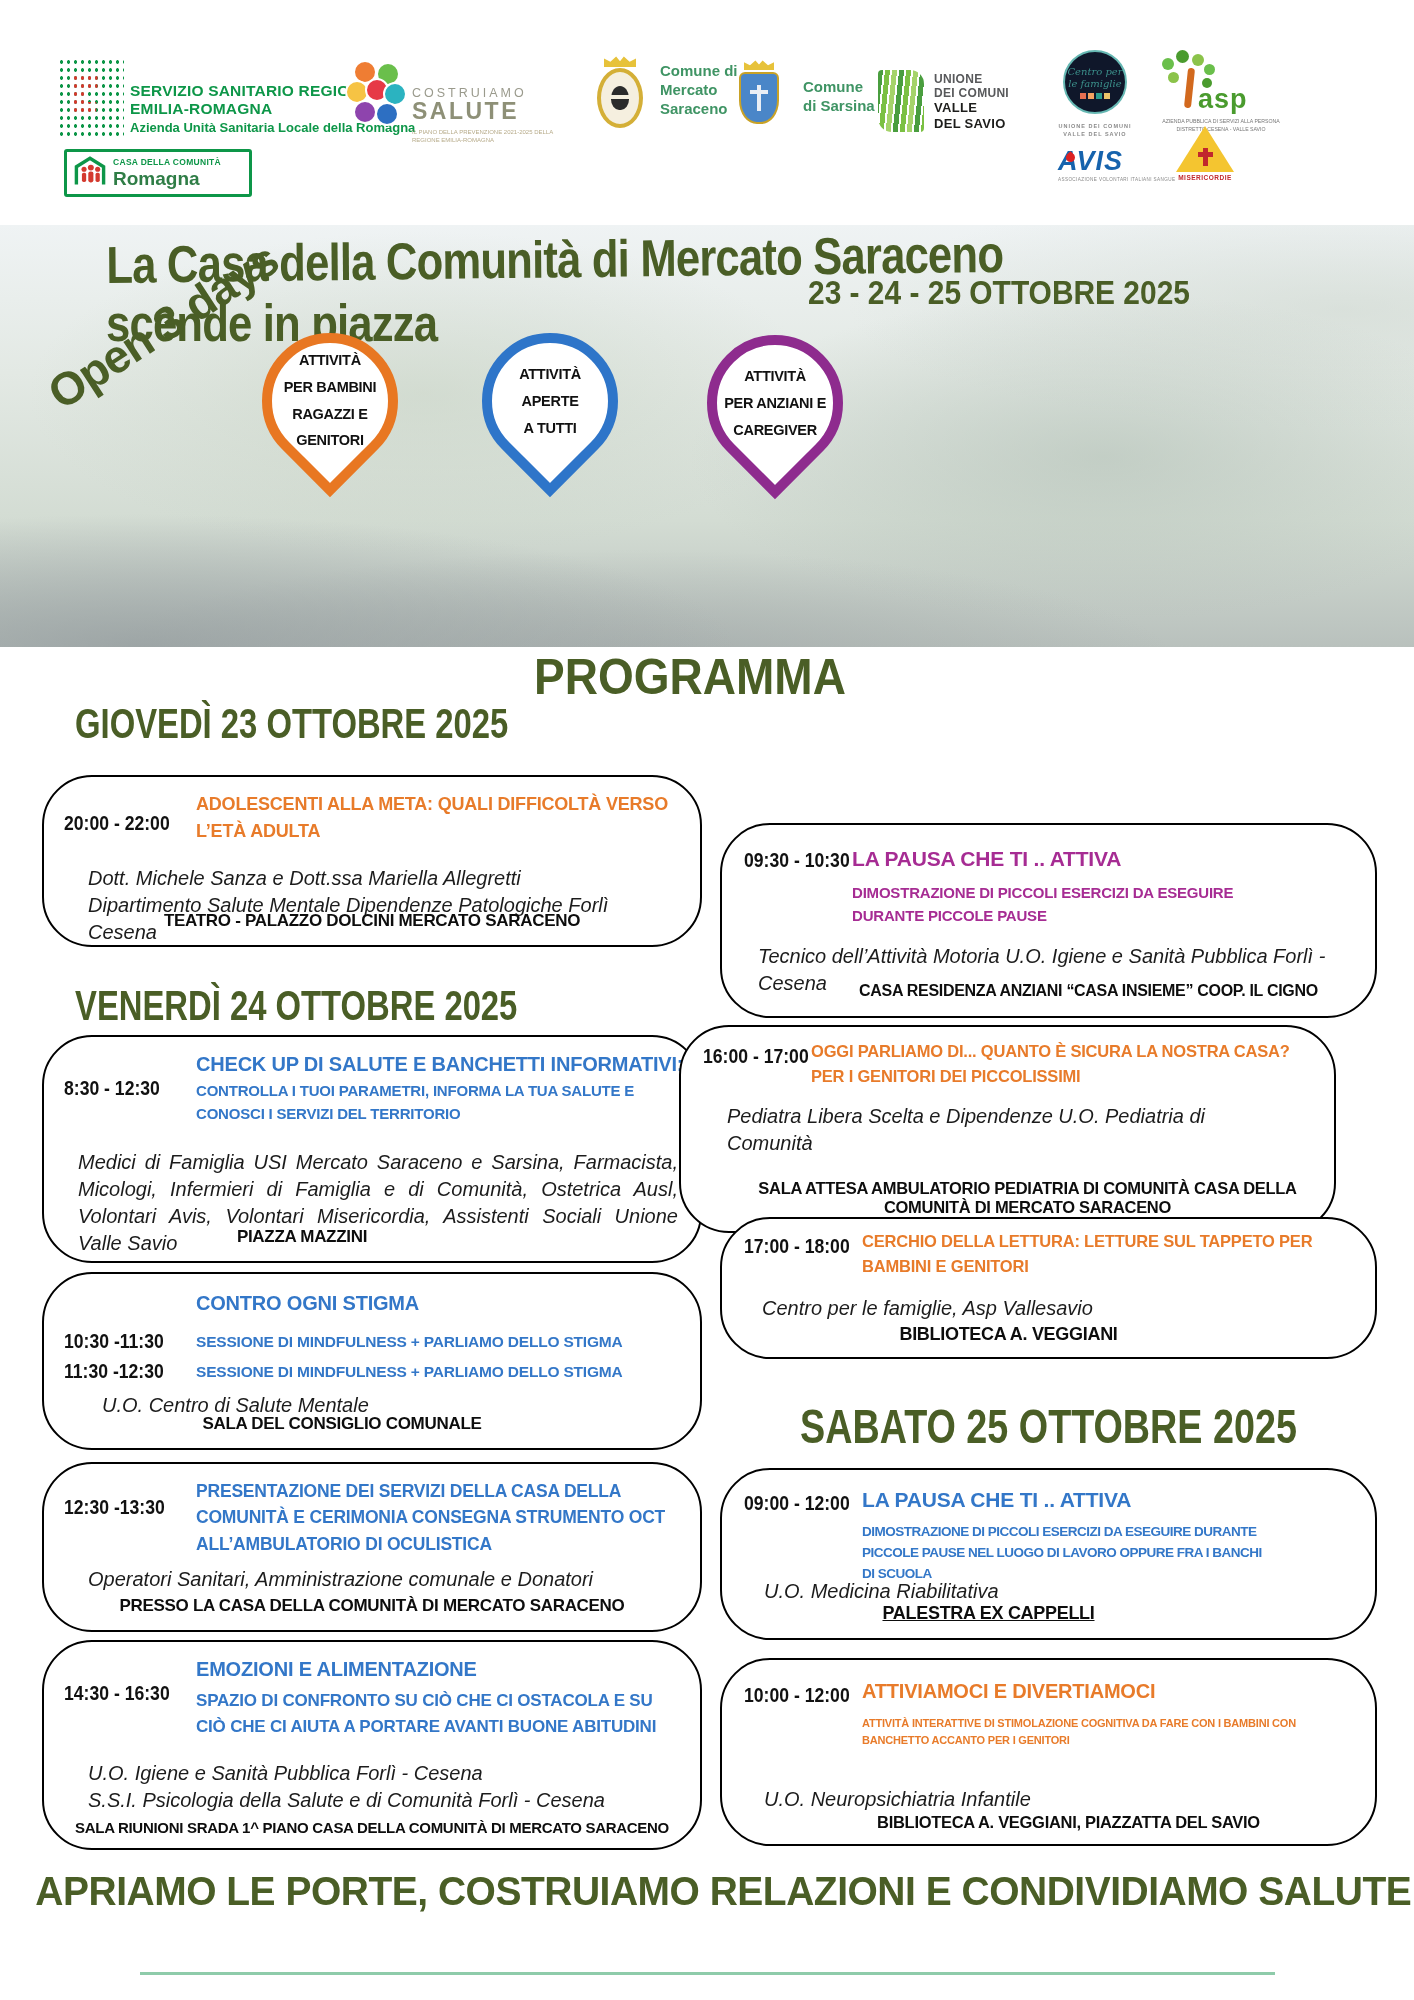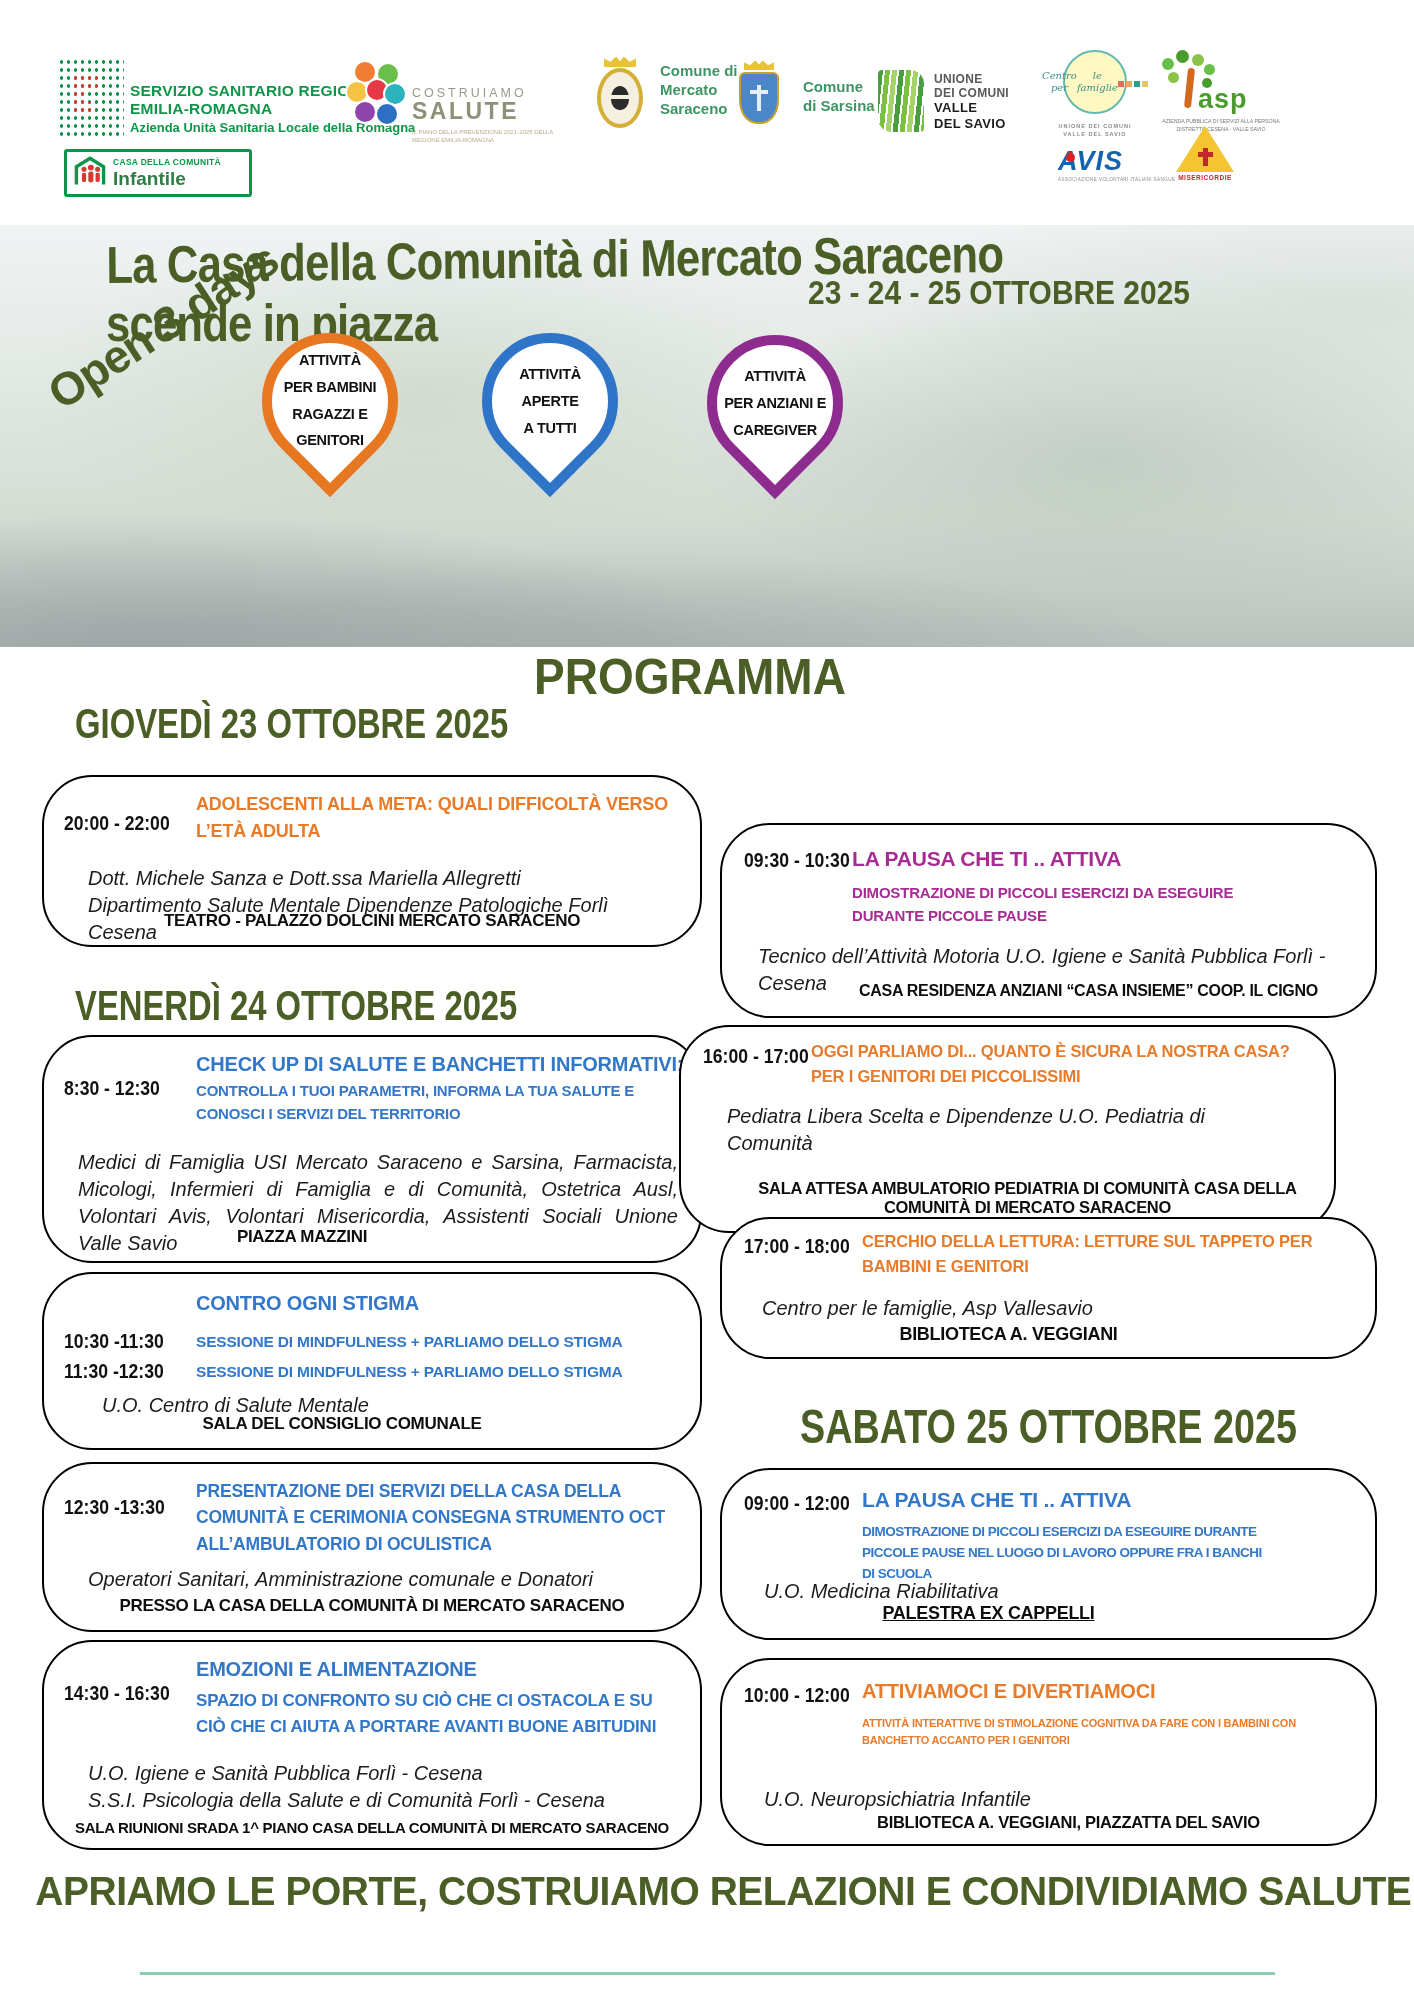--- a/index.html
+++ b/index.html
@@ -47,21 +47,21 @@
   .sa-cross { width:4px; height:26px; background:#e9eef5; position:relative; }
   .sa-cross::after { content:""; position:absolute; left:-7px; top:5px; width:18px; height:4px; background:#e9eef5; }
 
   .unione-logo { position:absolute; left:878px; top:70px; width:46px; height:62px; border-radius:4px 14px 4px 14px;
     background:repeating-linear-gradient(96deg, #4a9e3f 0 5px, #ffffff 5px 7px, #7bc043 7px 12px, #ffffff 12px 14px, #a5d36a 14px 19px, #ffffff 19px 21px); }
   .unione-text { position:absolute; left:934px; top:72px; line-height:1.18; }
   .un-gray { font-size:12px; font-weight:700; color:#58595b; letter-spacing:0.3px; }
   .un-dark { font-size:13px; font-weight:800; color:#1d1d1b; letter-spacing:0.3px; }
 
   .famiglie-circle { position:absolute; left:1063px; top:50px; width:64px; height:64px; border-radius:50%;
-    border:2px solid #66b8b3; background:#fef9c3; display:flex; flex-direction:row; align-items:center; justify-content:center; }
+    border:2px solid #66b8b3; background:#0f172a; display:flex; flex-direction:column; align-items:center; justify-content:center; }
   .fam-script { font-family:"DejaVu Serif", serif; font-style:italic; font-size:10px; color:#3b8f8a; line-height:1.2; text-align:center; }
   .fam-houses { display:flex; gap:2px; margin-top:3px; }
   .fam-h { width:6px; height:6px; }
   .fam-sub { position:absolute; left:1045px; top:122px; width:100px; text-align:center;
     font-size:5.5px; letter-spacing:1px; color:#8a8a8a; line-height:1.5; font-weight:700; }
 
   .asp-tree { position:absolute; left:1160px; top:50px; width:60px; height:60px; }
   .asp-leaf { position:absolute; border-radius:50%; }
   .asp-trunk { position:absolute; left:26px; top:18px; width:7px; height:40px; background:#d2691e; border-radius:4px; transform:rotate(6deg); }
   .asp-name { position:absolute; left:1198px; top:84px; font-size:27px; font-weight:800; color:#4a9b2e; letter-spacing:1px; }
@@ -151,21 +151,21 @@
           <circle cx="13" cy="15" r="3" fill="#d43a2f"></circle>
             <rect x="10.5" y="19" width="5" height="11" rx="2" fill="#d43a2f"></rect>
           <circle cx="21" cy="13" r="3.5" fill="#d43a2f"></circle>
             <rect x="18" y="17.5" width="6" height="13" rx="2.5" fill="#d43a2f"></rect>
           <circle cx="29" cy="15" r="3" fill="#d43a2f"></circle>
             <rect x="26.5" y="19" width="5" height="11" rx="2" fill="#d43a2f"></rect>
         </svg>
       </span>
       <span>
         <div class="valsavio-small">CASA DELLA COMUNITÀ</div>
-        <div class="valsavio-name">Infantile</div>
+        <div class="valsavio-name">Romagna</div>
       </span>
     </div>
 
     <div class="cs-cluster">
       <div class="cs-c" style="left:8px;top:0;background:#ef7d33"></div>
       <div class="cs-c" style="left:31px;top:2px;background:#6abf4b"></div>
       <div class="cs-c" style="left:0;top:20px;background:#f6c344"></div>
       <div class="cs-c" style="left:20px;top:18px;background:#e63946"></div>
       <div class="cs-c" style="left:38px;top:22px;background:#2bb3c0"></div>
       <div class="cs-c" style="left:8px;top:40px;background:#8e44ad"></div>

